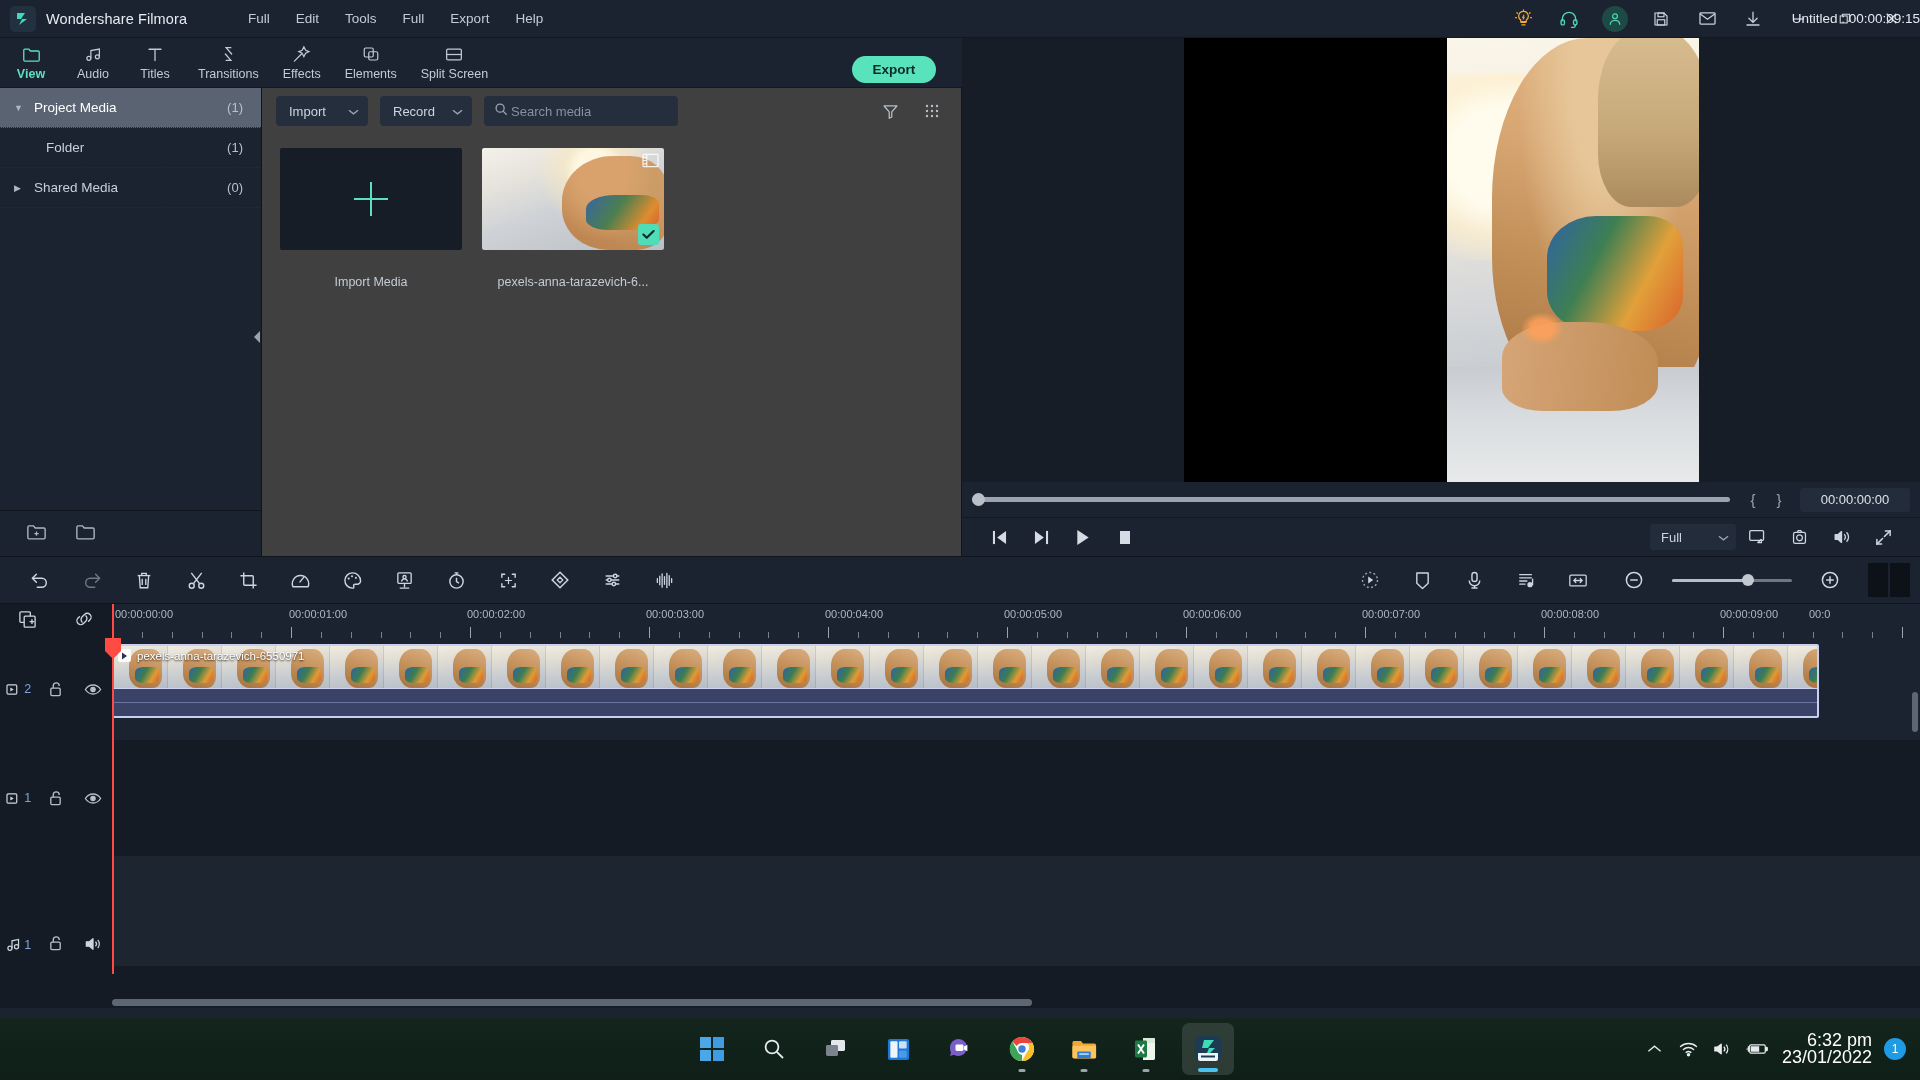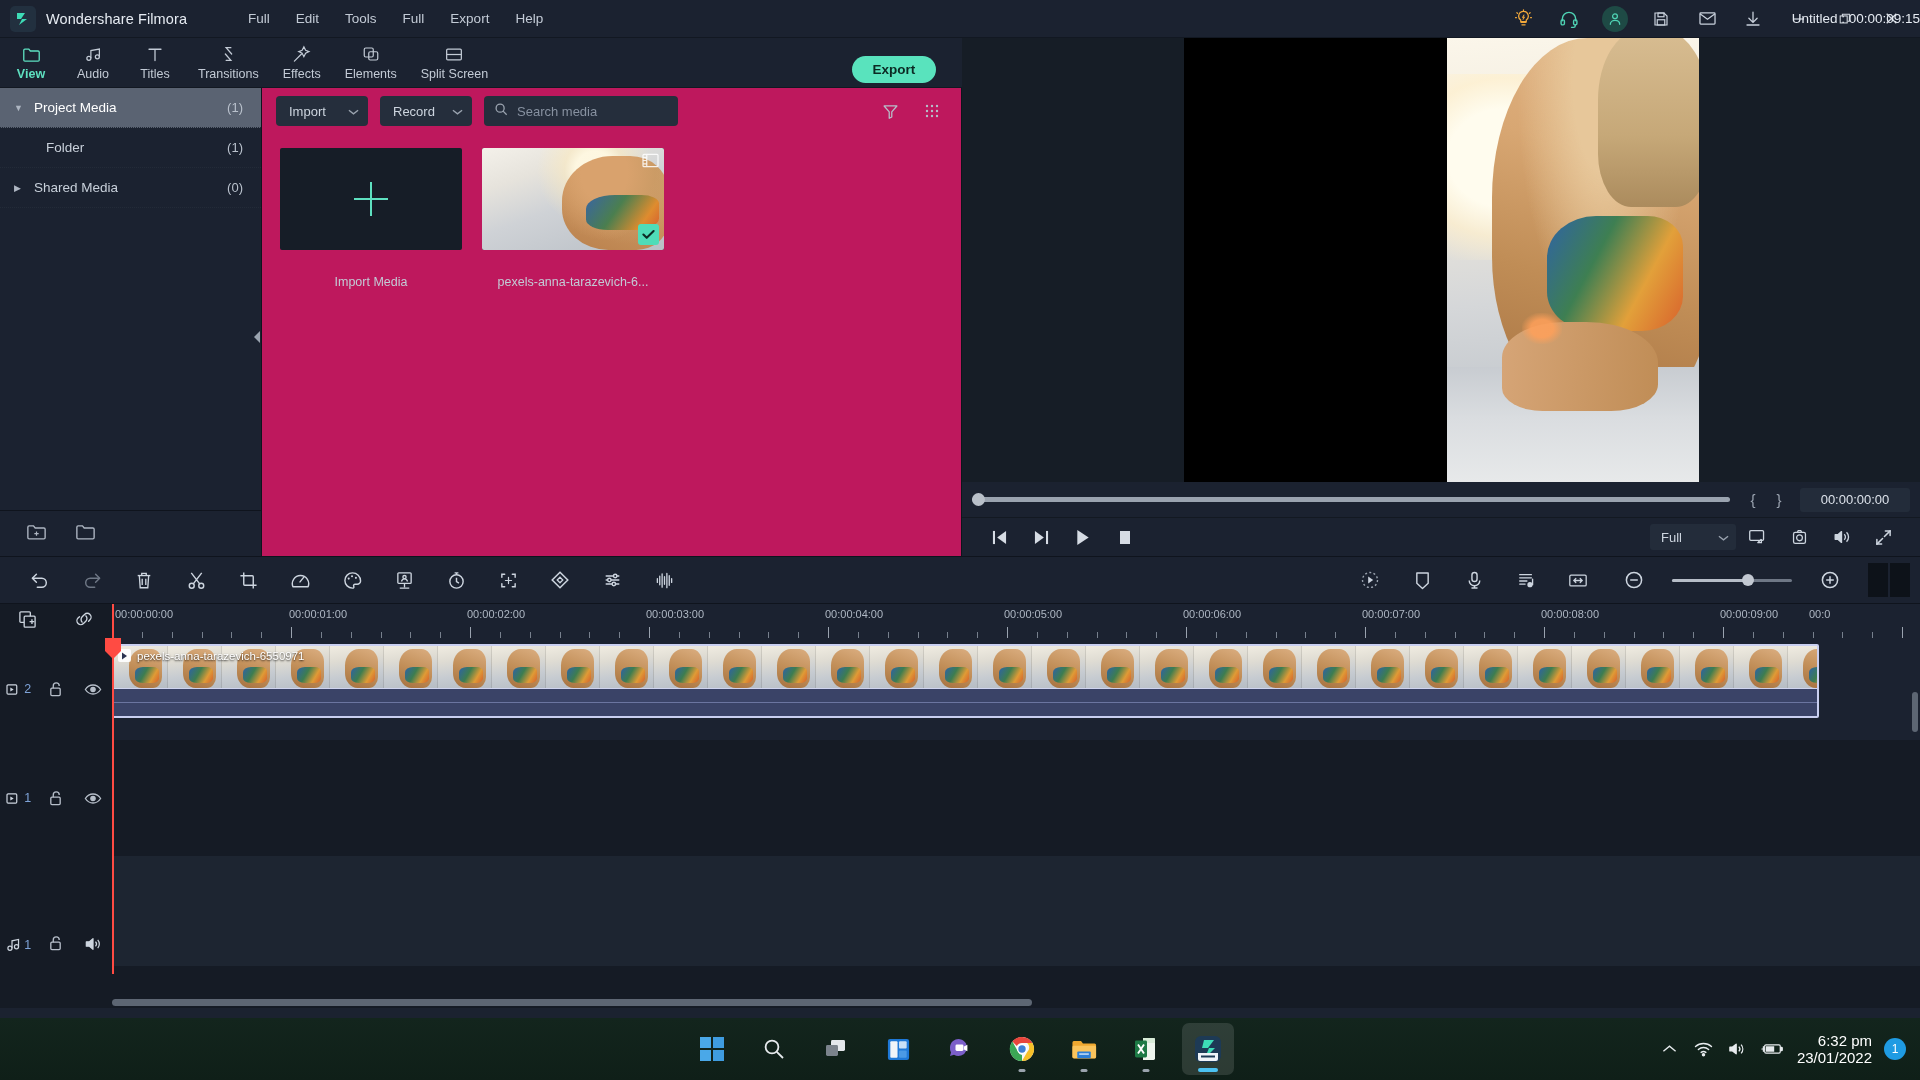--- a/index.html
+++ b/index.html
@@ -85,33 +85,33 @@
     border-top: 1px solid #0f141d;
   }
   .side-collapse {
     position: absolute; right: -1px; top: 236px; width: 11px; height: 26px;
     display: flex; align-items: center; justify-content: center;
   }
 
   
   .mediapanel {
     position: absolute; top: 88px; left: 262px; width: 700px; height: 468px;
-    background: #be185d; border-right: 1px solid #0f141d;
+    background: #404040; border-right: 1px solid #0f141d;
   }
   .media-toolbar {
     height: 46px; display: flex; align-items: center; padding: 0 14px; gap: 12px;
   }
   .dropbtn {
     height: 30px; min-width: 92px; border-radius: 4px; background: #252e3c;
     display: flex; align-items: center; justify-content: space-between;
     padding: 0 9px 0 13px; font-size: 13px; color: #cdd5df; cursor: default;
   }
   .search-box {
     flex: 1; height: 30px; border-radius: 4px; background: #252e3c;
-    display: flex; align-items: center; padding: 0 10px; gap: 9px; max-width: 330px;
+    display: flex; align-items: center; padding: 0 10px; gap: 3px; max-width: 330px;
   }
   .search-box input {
     background: transparent; border: 0; outline: none; color: #cdd5df;
     font-size: 13px; font-family: "Liberation Sans", sans-serif; width: 100%;
   }
   .search-box input::placeholder { color: #8791a0; }
   .tool-ic { width: 30px; height: 30px; display:flex; align-items:center; justify-content:center; cursor: default; }
   .media-grid { display: flex; gap: 20px; padding: 14px 18px; }
   .media-cell { width: 182px; cursor: default; }
   .media-thumb {
@@ -364,21 +364,21 @@
     position: absolute; bottom: 3px; left: 50%; transform: translateX(-50%);
     width: 7px; height: 3.5px; border-radius: 2px; background: #9aa3ad;
   }
   .tb-dot.wide { width: 20px; background: #4cc2f1; height: 4px; }
   .tray {
     position: absolute; right: 0; display: flex; align-items: center; gap: 0; padding-right: 14px;
   }
   .tray-ic { width: 34px; height: 40px; display: flex; align-items: center; justify-content: center; cursor: default; }
   .tray-clock {
     display: flex; flex-direction: column; align-items: flex-end; justify-content: center;
-    font-size: 15px; color: #fff; line-height: 17px; margin: 0 12px 0 8px; cursor: default;
+    font-size: 18px; color: #fff; line-height: 17px; margin: 0 12px 0 8px; cursor: default;
   }
   .tray-badge {
     width: 22px; height: 22px; border-radius: 50%; background: #1f9be3;
     display: flex; align-items: center; justify-content: center;
     font-size: 12px; color: #fff; cursor: default;
   }
 </style>
 </head>
 <body>
 

